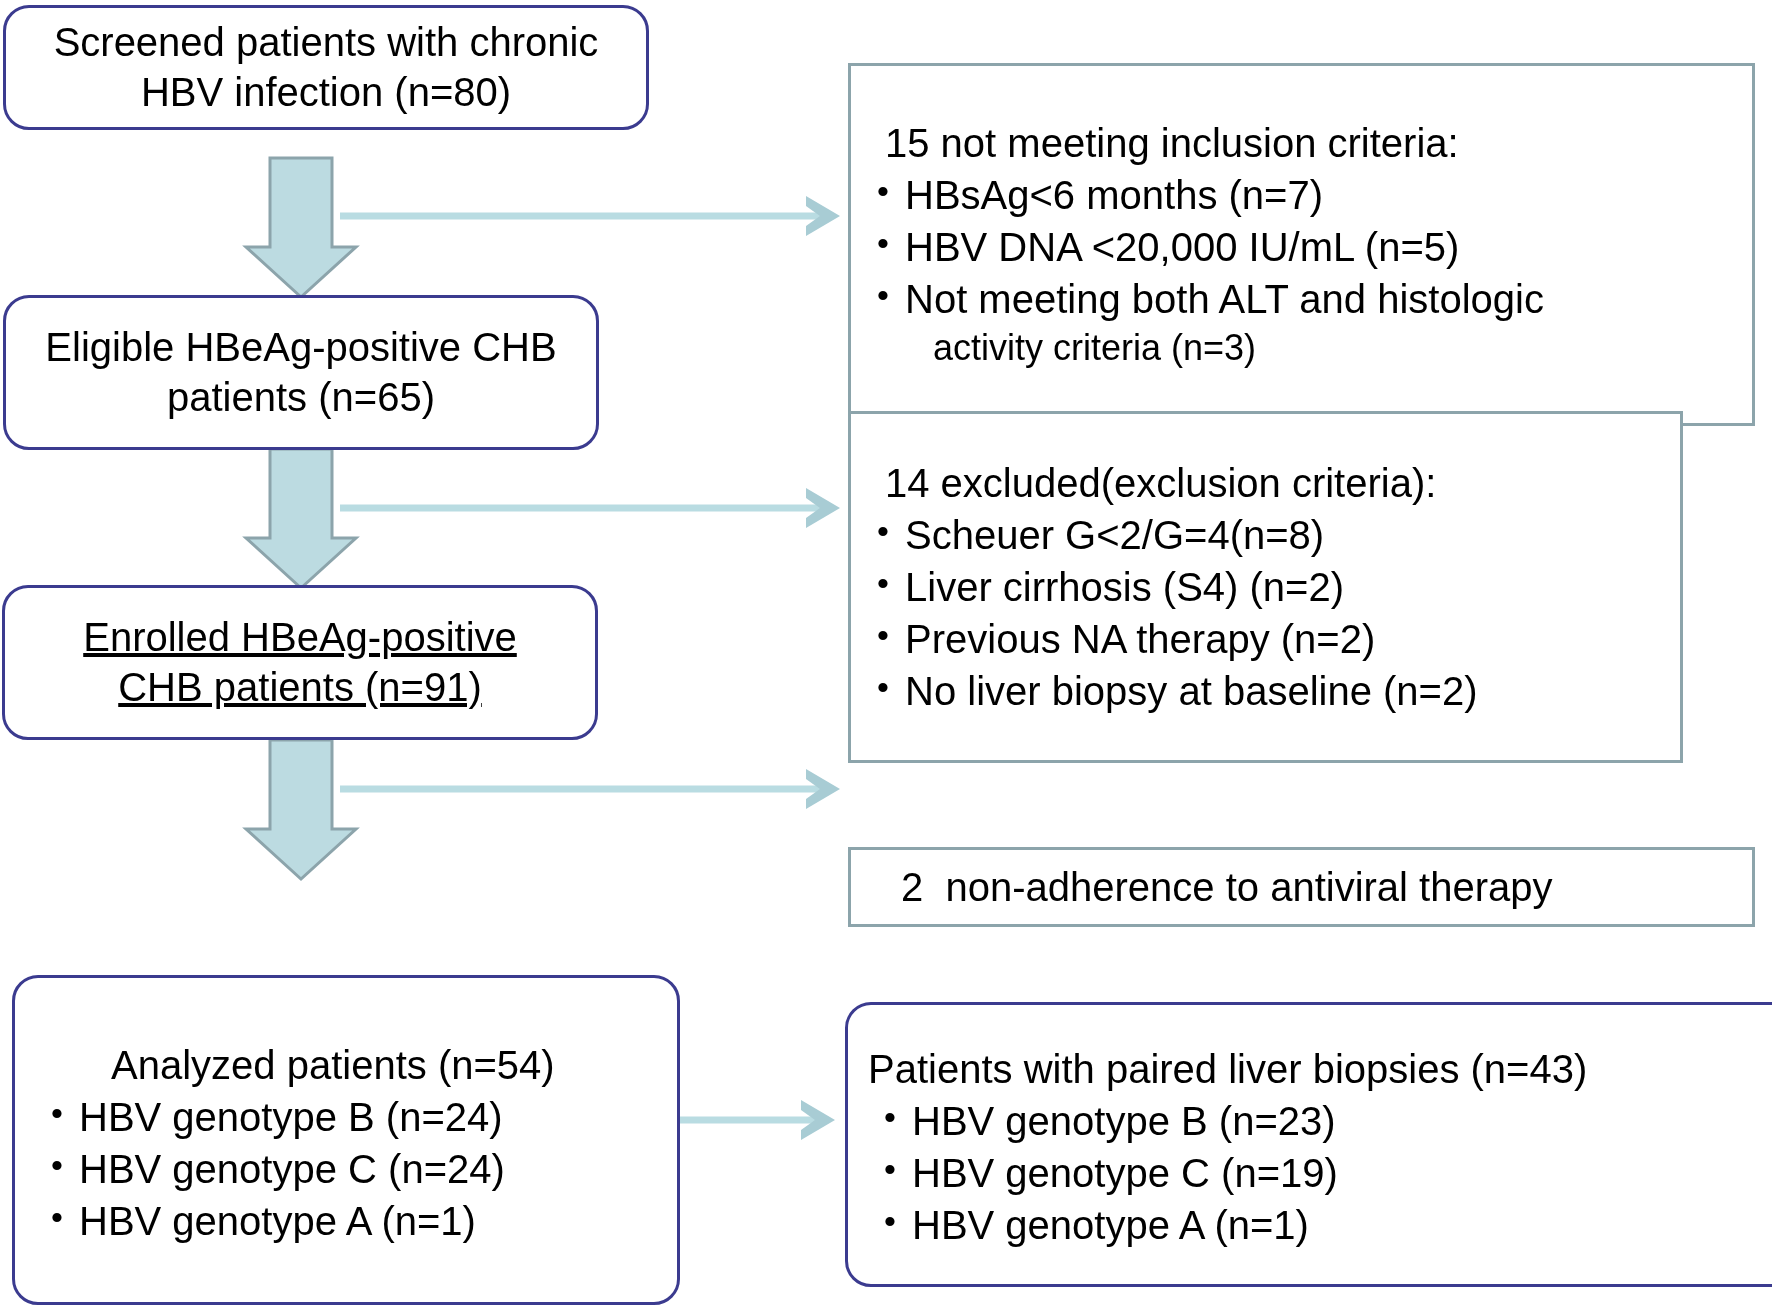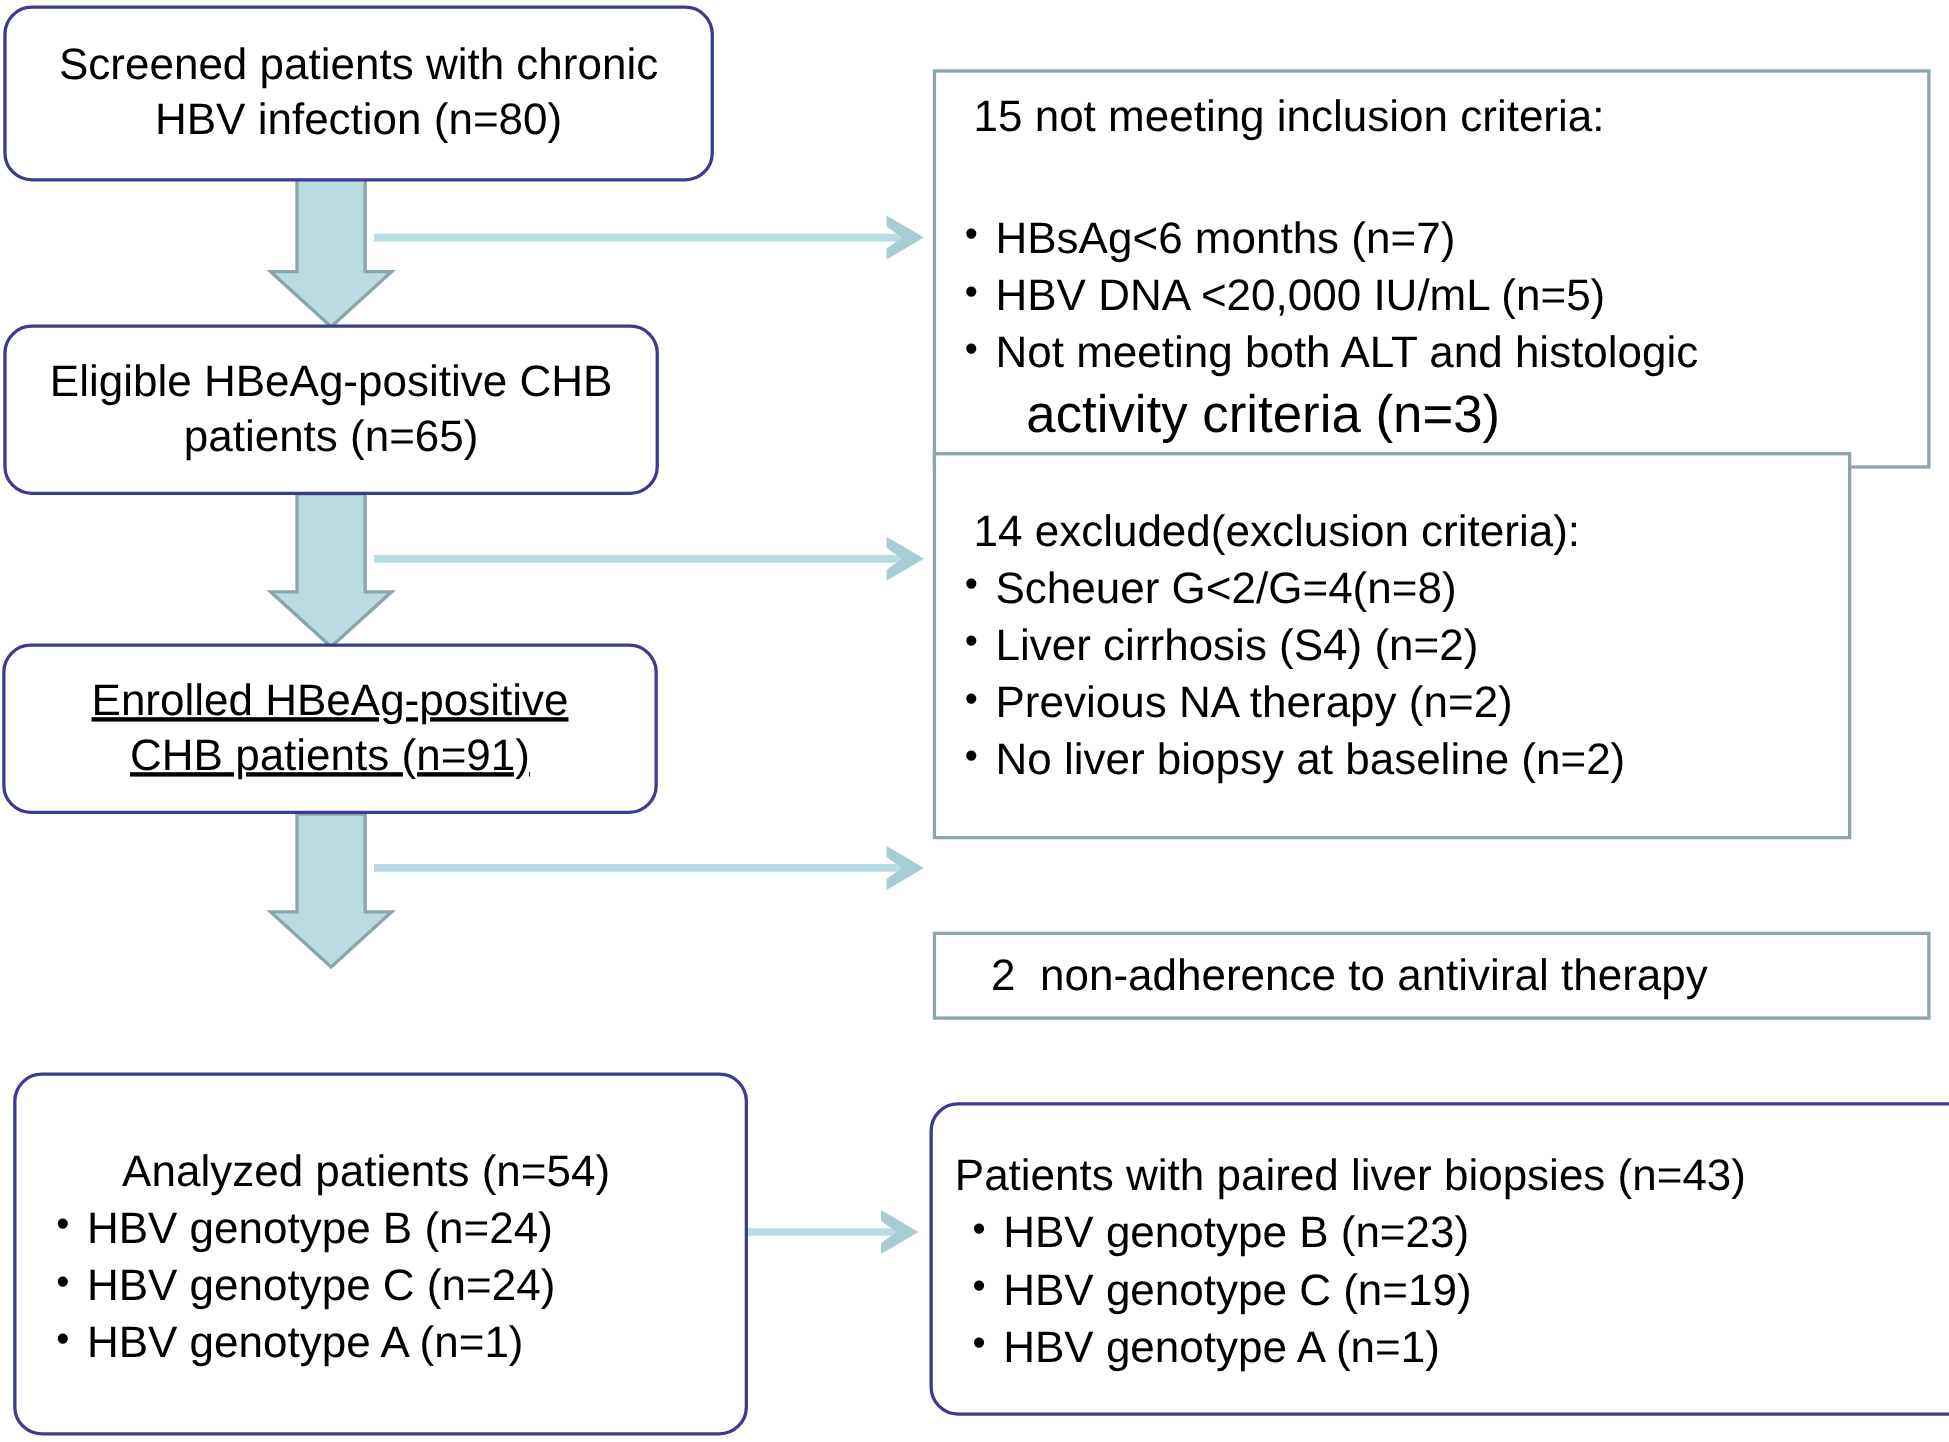--- a/index.html
+++ b/index.html
@@ -66,21 +66,21 @@
     width: 44px;
     text-align: center;
     font-size: 34px;
     line-height: 1.30;
     color: #000000;
   }
   .bullet-text { white-space: pre; }
   .bullet-sub {
     padding-left: 72px;
     white-space: pre;
-    font-size: 48px;
+    font-size: 36px;
     line-height: 1.30;
   }
 </style>
 </head>
 <body>
 
 <div id="canvas">
 
   <svg width="1772" height="1311" style="position:absolute;left:0;top:0;">
 
@@ -110,26 +110,26 @@
       <line x1="340" y1="789" x2="820" y2="789" stroke="#b9dce2" stroke-width="7"></line>
       <path d="M 806 769 L 840 789 L 806 809 L 806 799 L 820 789 L 806 779 Z" fill="#a8ccd4"></path>
     </g>
 
     <g>
       <line x1="615" y1="1120" x2="815" y2="1120" stroke="#b9dce2" stroke-width="7"></line>
       <path d="M 801 1100 L 835 1120 L 801 1140 L 801 1130 L 815 1120 L 801 1110 Z" fill="#a8ccd4"></path>
     </g>
   </svg>
 
-  <div class="node-round" style="left:3px; top:5px; width:646px; height:160px;">
+  <div class="node-round" style="left:3px; top:5px; width:646px; height:125px;">
     <div class="title-line">Screened patients with chronic</div>
     <div class="title-line">HBV infection (n=80)</div>
   </div>
 
-  <div class="node-rect" style="left:848px; top:63px; width:907px; height:363px; padding:14px 10px;justify-content:space-between;">
+  <div class="node-rect" style="left:848px; top:63px; width:907px; height:363px; padding:14px 10px;">
     <div class="title-left" style="padding-left:24px;">15 not meeting inclusion criteria:</div>
     <div class="bullet-list">
       <div class="bullet-item">
         <span class="bullet-dot">•</span>
         <span class="bullet-text">HBsAg&lt;6 months (n=7)</span>
       </div>
       <div class="bullet-item">
         <span class="bullet-dot">•</span>
         <span class="bullet-text">HBV DNA &lt;20,000 IU/mL (n=5)</span>
       </div>

